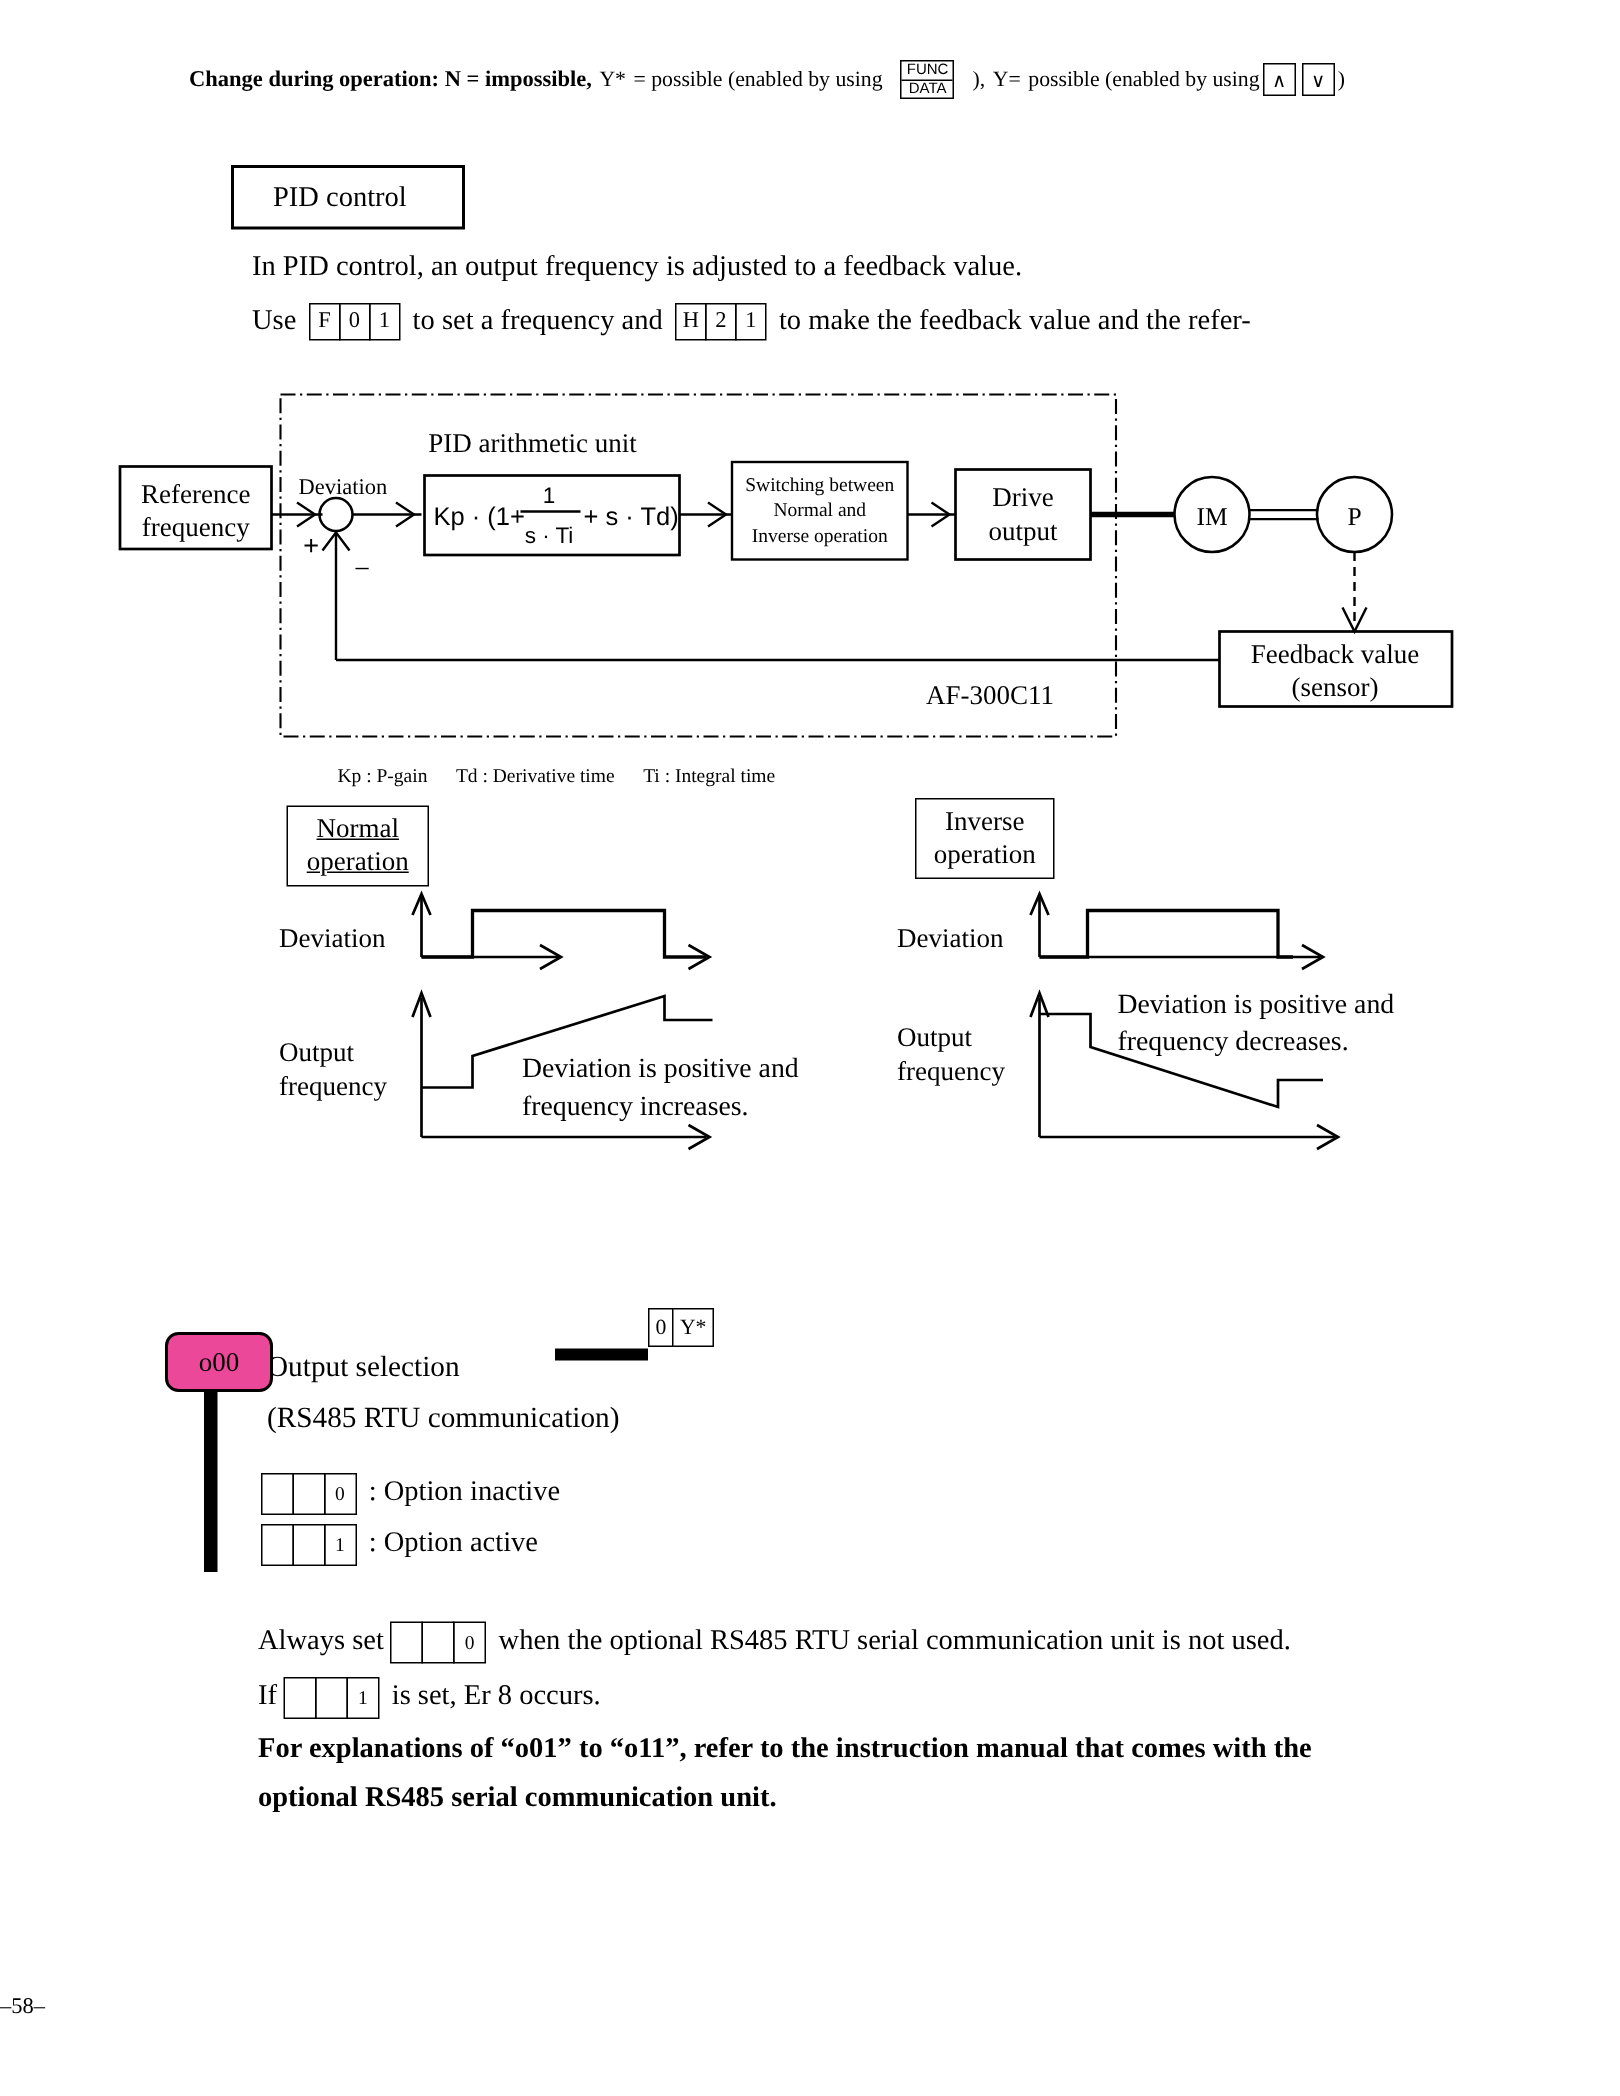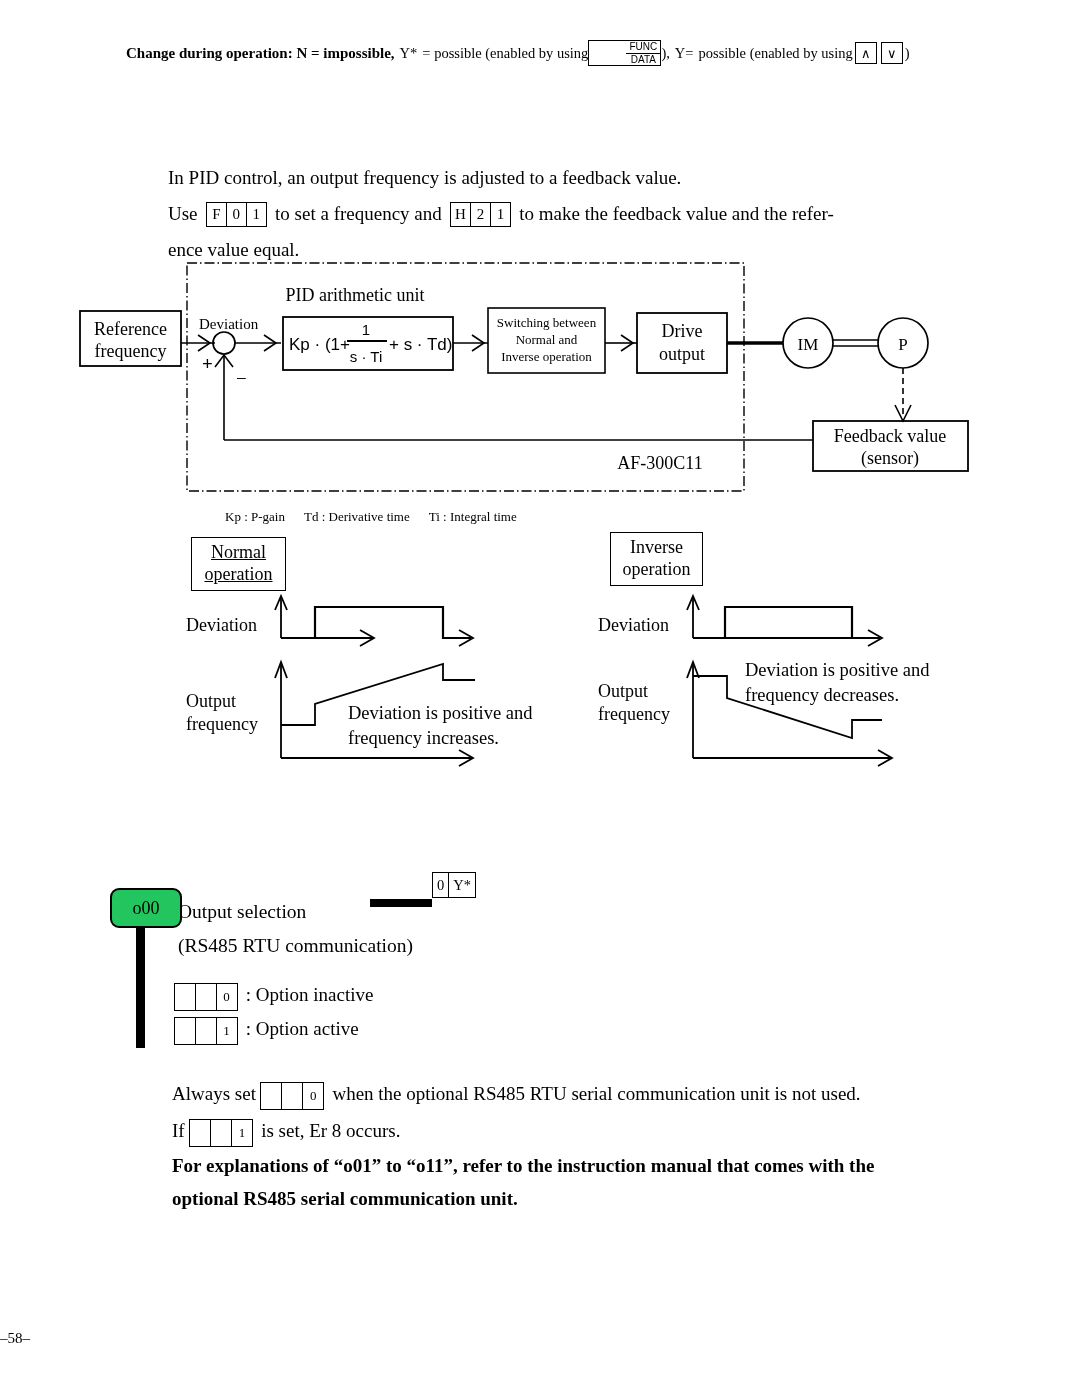--- a/index.html
+++ b/index.html
@@ -33,25 +33,24 @@
   }
   .header-note b {
     font-weight: bold;
     font-size: 15px;
   }
   .keycap-funcdata {
     display: inline-flex;
     flex-direction: column;
     border: 1.6px solid #000;
     width: 34px;
-    margin: 0 0;
+    margin: 0 12px;
     vertical-align: middle;
     line-height: 1;
     font-family: "Liberation Sans", sans-serif;
-    padding-left: 37px;
   }
   .keycap-funcdata span {
     font-size: 10px;
     text-align: center;
     padding: 1px 0 0.5px;
   }
   .keycap-funcdata span:first-child {
     border-bottom: 1.4px solid #000;
   }
   .keycap-arrow {
@@ -166,21 +165,21 @@
     left: 110px;
     top: 888px;
     width: 68px;
     height: 36px;
     border: 2px solid #000;
     border-radius: 9px;
     display: flex;
     align-items: center;
     justify-content: center;
     font-size: 18px;
-    background: #22c55e;
+    background: #ec4899;
     z-index: 3;
   }
   .param-stem {
     position: absolute;
     left: 136px;
     top: 920px;
     width: 9px;
     height: 128px;
     background: #000;
     z-index: 1;
@@ -282,39 +281,41 @@
     <span>),</span>
     <span style="width:5px"></span>
     <span>Y=</span>
     <span style="width:5px"></span>
     <span>possible (enabled by using</span>
     <span class="keycap-arrow">∧</span>
     <span class="keycap-arrow">∨</span>
     <span>)</span>
   </div>
 
+  <div class="pid-title-box">
+    <span>PID control</span>
+  </div>
 
   <div class="intro">
     <span class="ln">In PID control, an output frequency is adjusted to a feedback value.</span>
     <span class="ln">
       <span>Use</span>
       <span class="codegrp">
         <span class="codebox">F</span>
         <span class="codebox">0</span>
         <span class="codebox">1</span>
       </span>
       <span>to set a frequency and</span>
       <span class="codegrp">
         <span class="codebox">H</span>
         <span class="codebox">2</span>
         <span class="codebox">1</span>
       </span>
       <span>to make the feedback value and the refer-</span>
     </span>
-    <span class="ln">ence value equal.</span>
   </div>
 
   <div class="diagram">
     <svg width="1080" height="245" viewBox="0 0 1080 245" xmlns="http://www.w3.org/2000/svg">
 
       <rect x="187" y="8" width="557" height="228" fill="none" stroke="#000" stroke-width="1.4" stroke-dasharray="10,3,1.5,3"></rect>
 
       <rect x="80" y="56" width="101" height="55" fill="none" stroke="#000" stroke-width="1.8"></rect>
       <text class="dtext" x="130.5" y="80" font-size="18" text-anchor="middle">Reference</text>
       <text class="dtext" x="130.5" y="102" font-size="18" text-anchor="middle">frequency</text>

